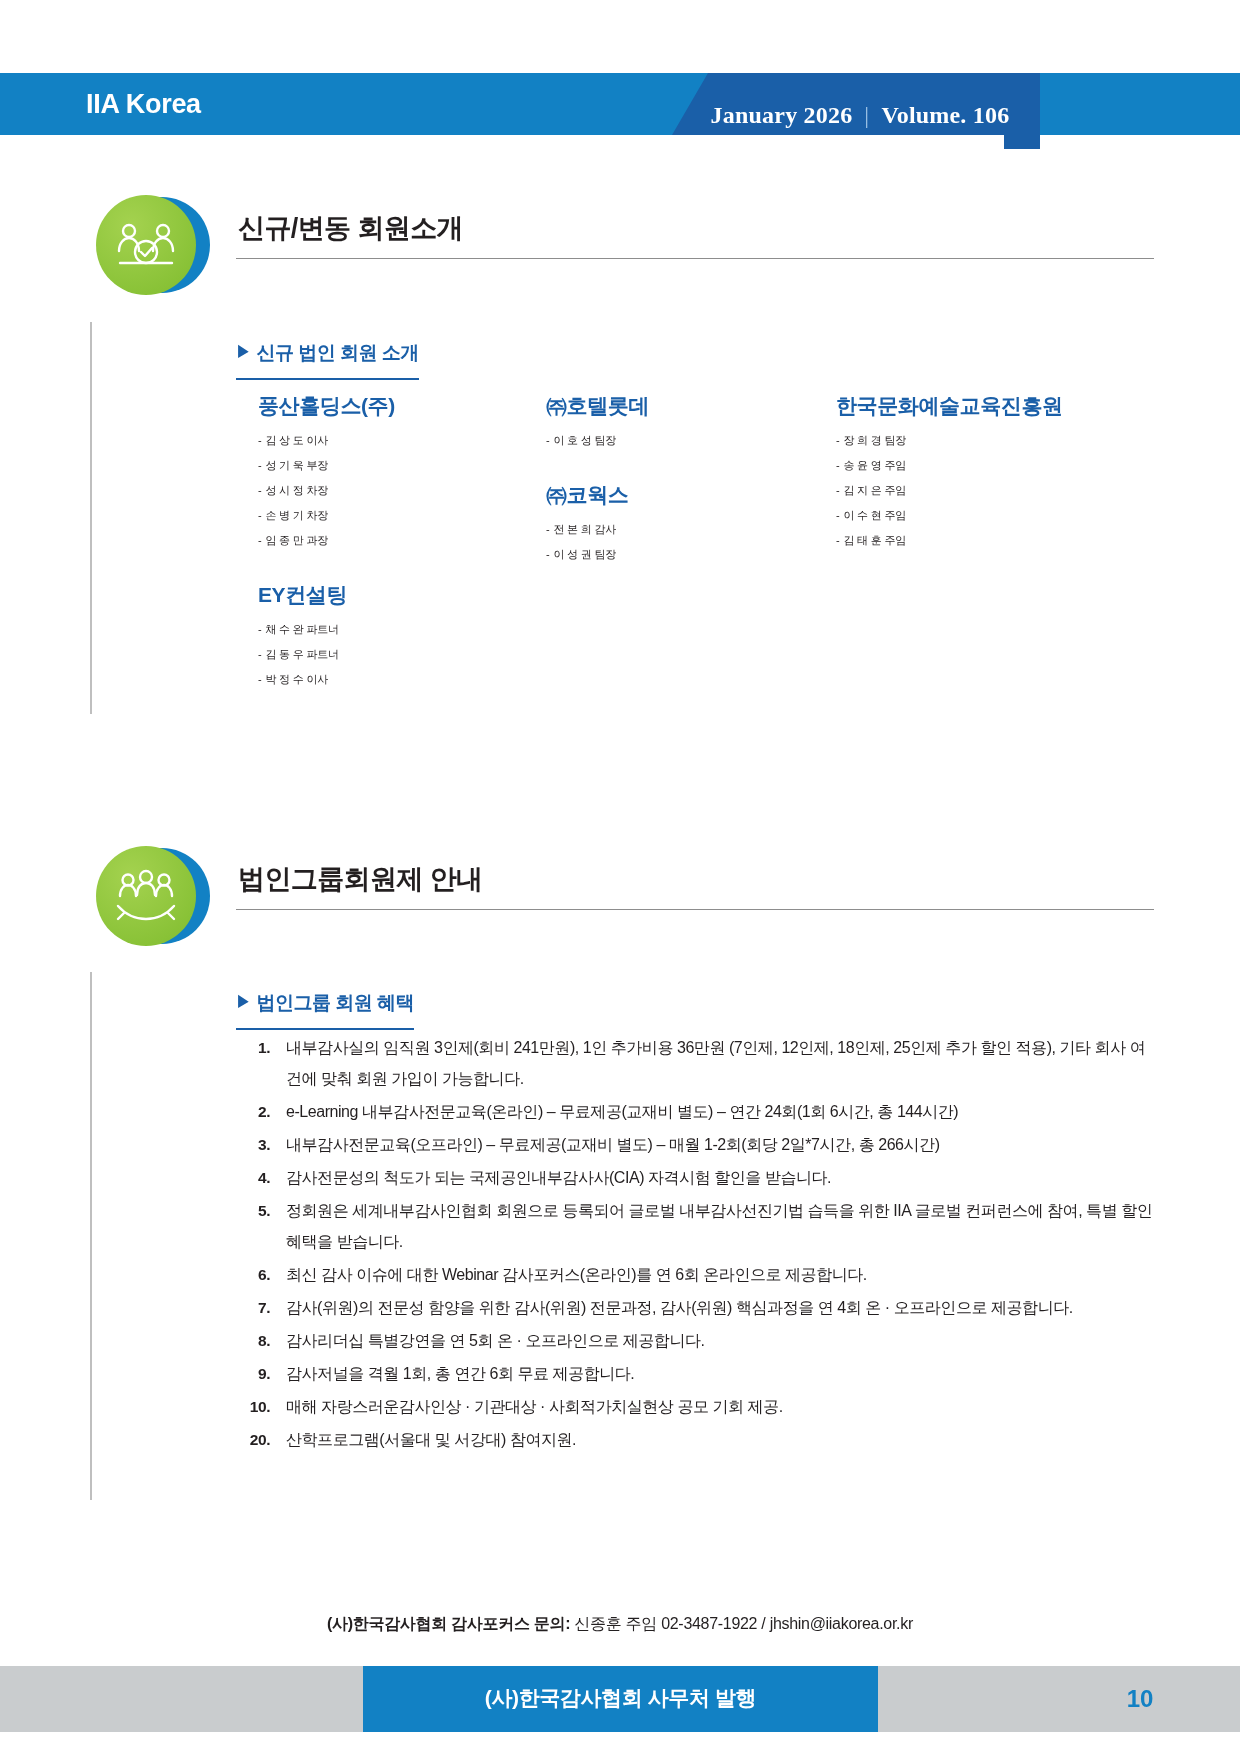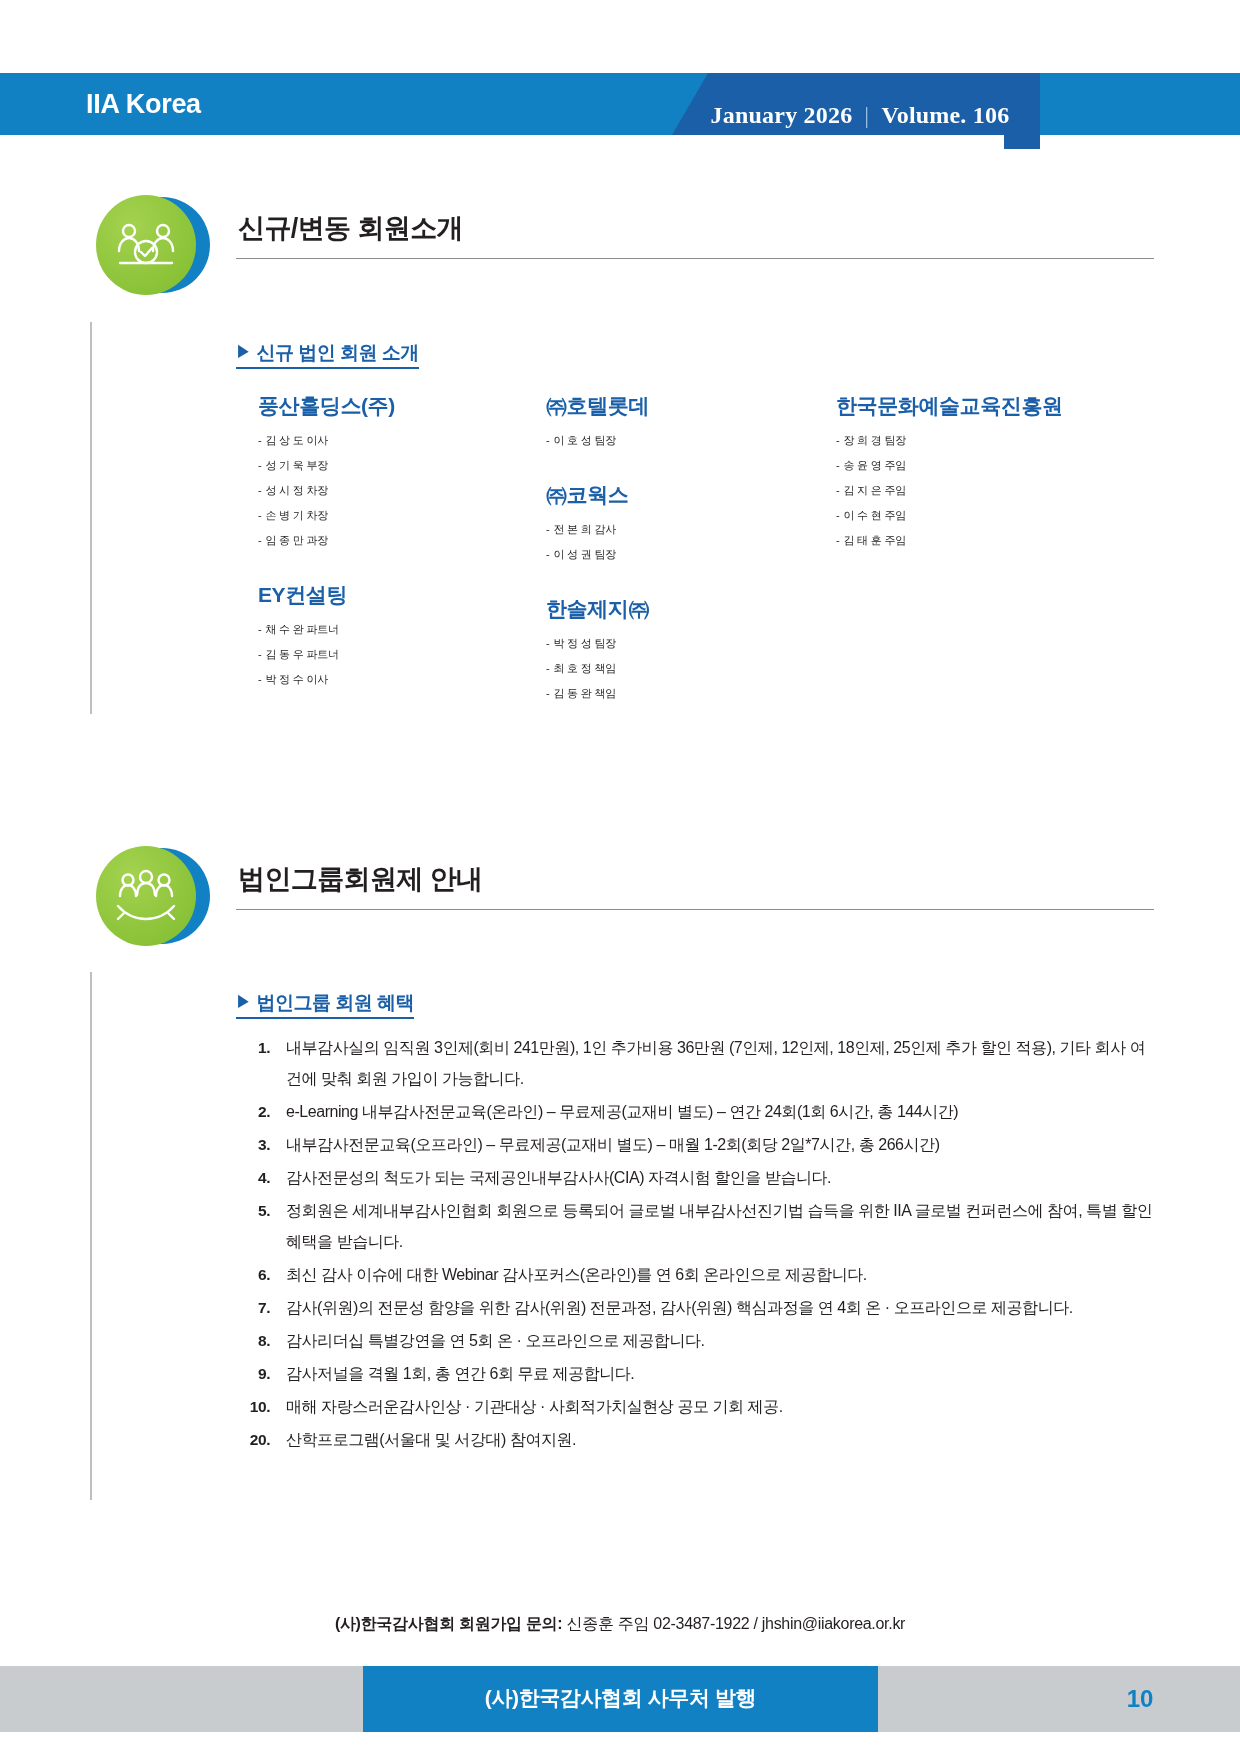--- a/index.html
+++ b/index.html
@@ -113,21 +113,21 @@
   }
 
   
   .sub-head {
     position: absolute;
     font-size: 19px;
     font-weight: bold;
     color: #1a5fa8;
     letter-spacing: -0.5px;
     border-bottom: 2px solid #1a5fa8;
-    padding-bottom: 1px;
+    padding-bottom: 12px;
     white-space: nowrap;
   }
   .sub-head .tri {
     display: inline-block;
     margin-right: 6px;
     font-size: 15px;
     position: relative;
     top: -2px;
   }
 
@@ -286,26 +286,20 @@
 
     <div class="mcol c2">
       <div class="mgroup">
         <div class="mgroup-name">㈜호텔롯데</div>
         <div class="mperson"><span class="dash">-</span><span>이 호 성 팀장</span></div>
       </div>
       <div class="mgroup" style="margin-top:28px;">
         <div class="mgroup-name">㈜코웍스</div>
         <div class="mperson"><span class="dash">-</span><span>전 본 희 감사</span></div>
         <div class="mperson"><span class="dash">-</span><span>이 성 권 팀장</span></div>
-      </div>
-      <div class="mgroup" style="margin-top:28px;">
-        <div class="mgroup-name">한솔제지㈜</div>
-        <div class="mperson"><span class="dash">-</span><span>박 정 성 팀장</span></div>
-        <div class="mperson"><span class="dash">-</span><span>최 호 정 책임</span></div>
-        <div class="mperson"><span class="dash">-</span><span>김 동 완 책임</span></div>
       </div>
     </div>
 
     <div class="mcol c3">
       <div class="mgroup">
         <div class="mgroup-name">한국문화예술교육진흥원</div>
         <div class="mperson"><span class="dash">-</span><span>장 희 경 팀장</span></div>
         <div class="mperson"><span class="dash">-</span><span>송 윤 영 주임</span></div>
         <div class="mperson"><span class="dash">-</span><span>김 지 은 주임</span></div>
         <div class="mperson"><span class="dash">-</span><span>이 수 현 주임</span></div>
@@ -380,21 +374,21 @@
       <span class="bnum">10.</span>
       <span>매해 자랑스러운감사인상 · 기관대상 · 사회적가치실현상 공모 기회 제공.</span>
     </div>
     <div class="bitem">
       <span class="bnum">20.</span>
       <span>산학프로그램(서울대 및 서강대) 참여지원.</span>
     </div>
   </div>
 
   <div class="foot-contact">
-    <b>(사)한국감사협회 회원가입 문의:</b>
+    <b>(사)한국감사협회 감사포커스 문의:</b>
     <span>신종훈 주임 02-3487-1922 / jhshin@iiakorea.or.kr</span>
   </div>
 
   <div class="foot-gray"></div>
   <div class="foot-blue"></div>
   <div class="foot-blue-text">(사)한국감사협회 사무처 발행</div>
   <div class="page-num">10</div>
 
 </div>
 

